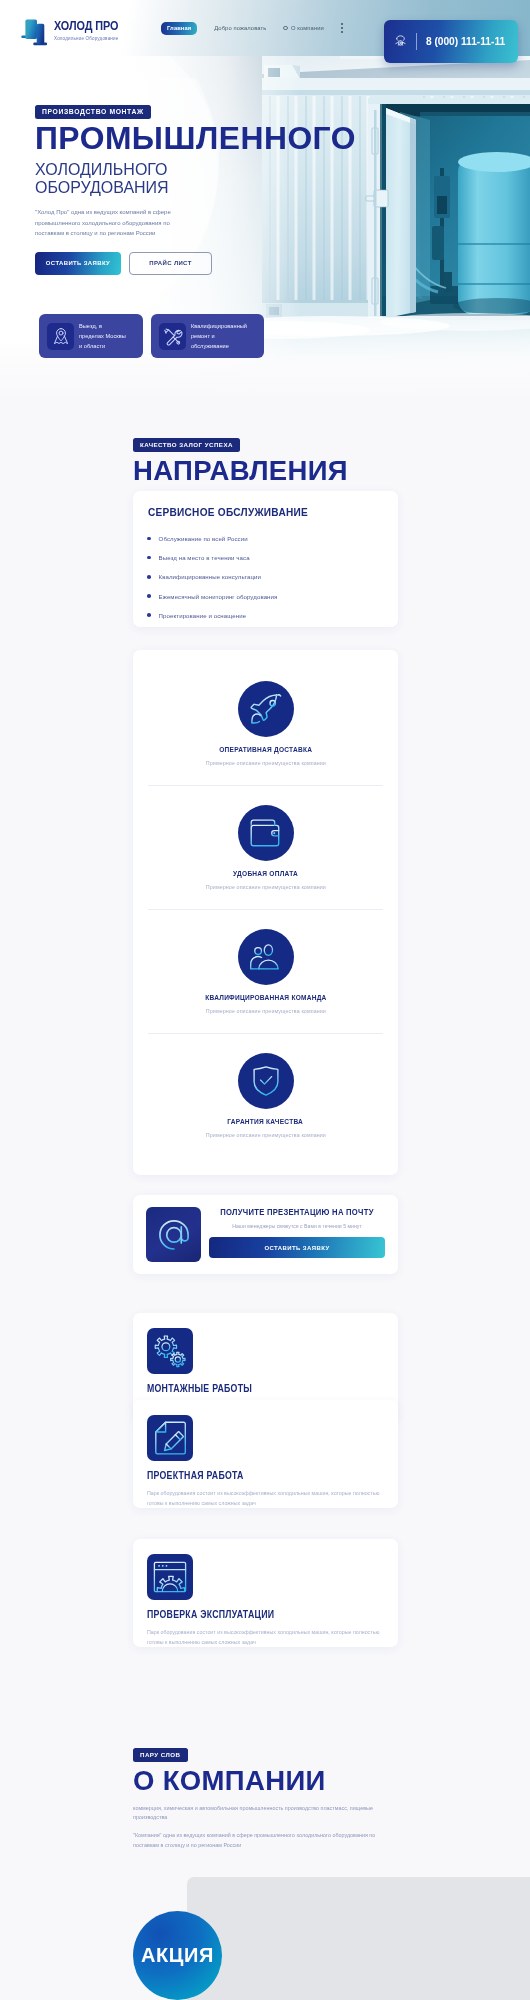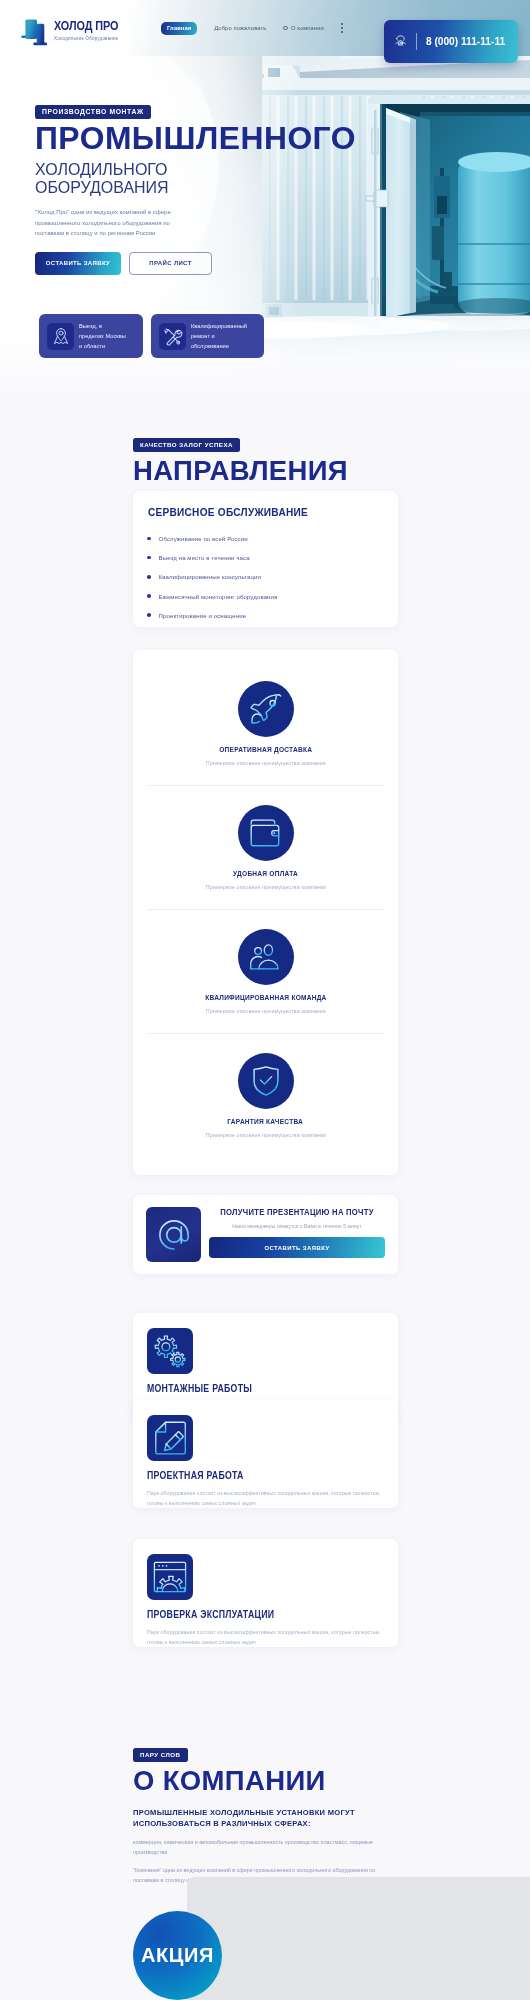--- a/index.html
+++ b/index.html
@@ -506,24 +506,20 @@
           </svg>
         </div>
         <div class="svc-h">ПРОВЕРКА ЭКСПЛУАТАЦИИ</div>
         <div class="svc-p">Парк оборудования состоит из высокоэффективных холодильных машин, которые полностью готовы к выполнению самых сложных задач</div>
       </section>
     </div>
 
   <section class="wrap" style="top:1743px">
     <div class="sec-tag">ПАРУ СЛОВ</div>
     <h2 class="sec-h">О КОМПАНИИ</h2>
-    <div class="ab-h3">
-      <div>ПРОМЫШЛЕННЫЕ ХОЛОДИЛЬНЫЕ УСТАНОВКИ МОГУТ</div>
-      <div>ИСПОЛЬЗОВАТЬСЯ В РАЗЛИЧНЫХ СФЕРАХ:</div>
-    </div>
     <p class="ab-p">коммерция, химическая и автомобильная промышленность производство пластмасс, пищевые производства</p>
     <p class="ab-p">"Компания" одна из ведущих компаний в сфере промышленного холодильного оборудования по поставкам в столицу и по регионам России</p>
   </section>
 
   <div class="promo-img">
     <svg width="343" height="123" viewBox="0 0 343 123" preserveAspectRatio="none">
       <rect width="343" height="123" fill="#e2e4e7"></rect>
     </svg>
   </div>
   <div class="promo-badge">АКЦИЯ</div>

